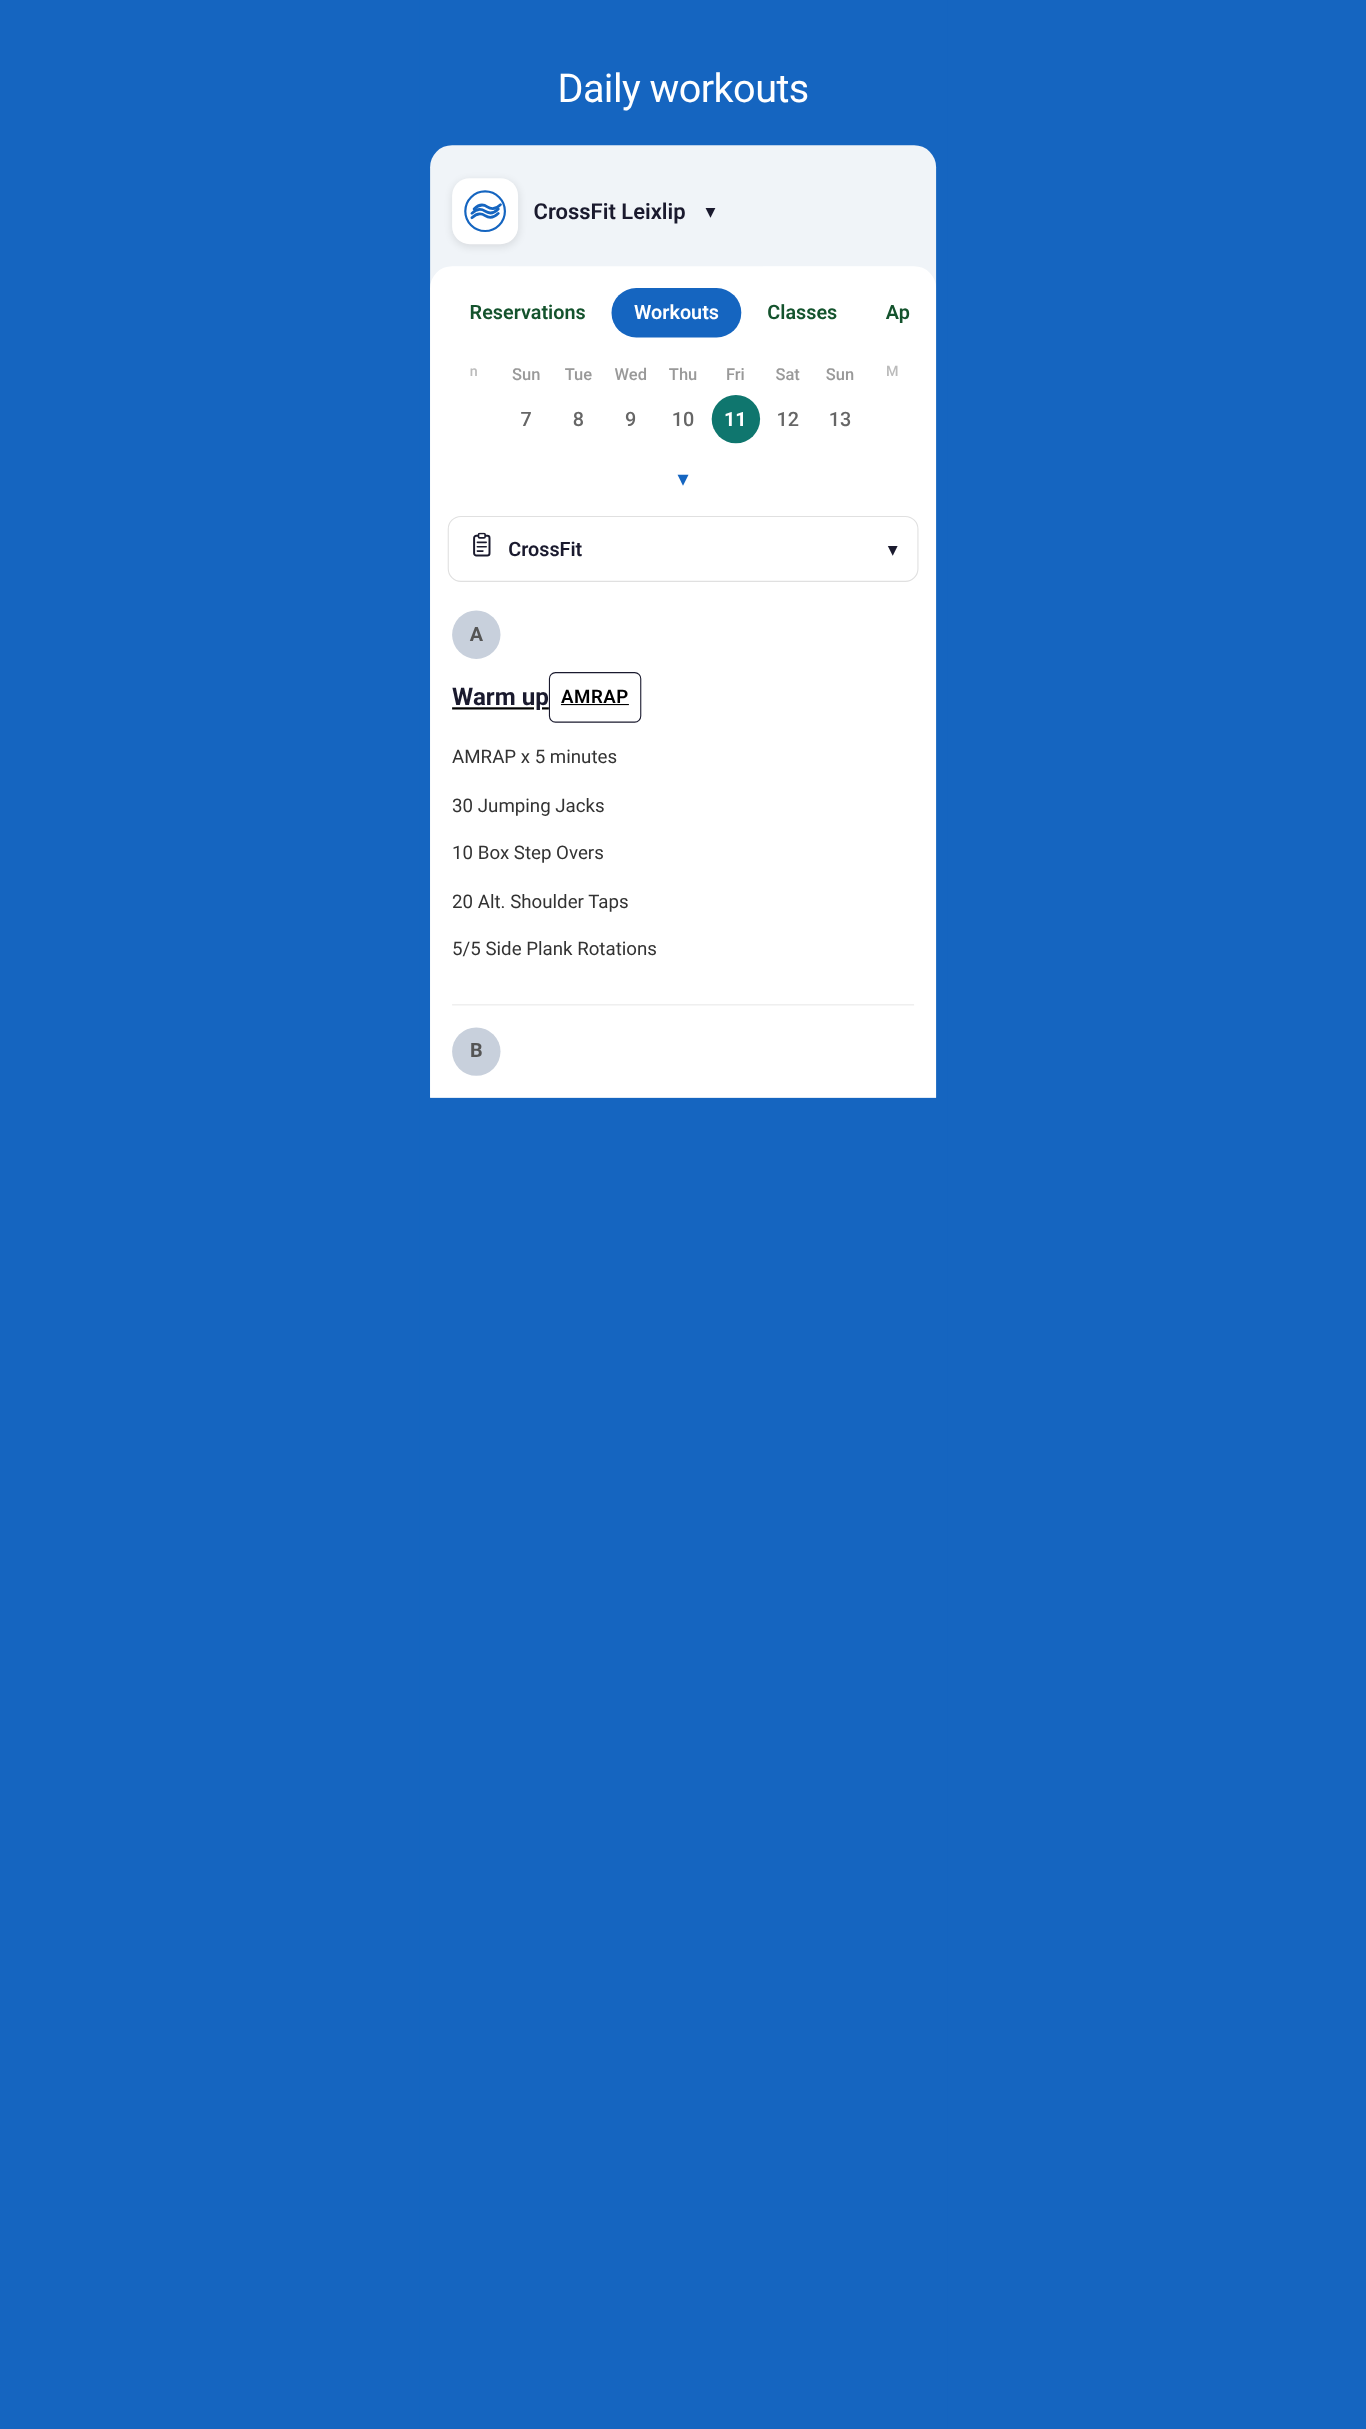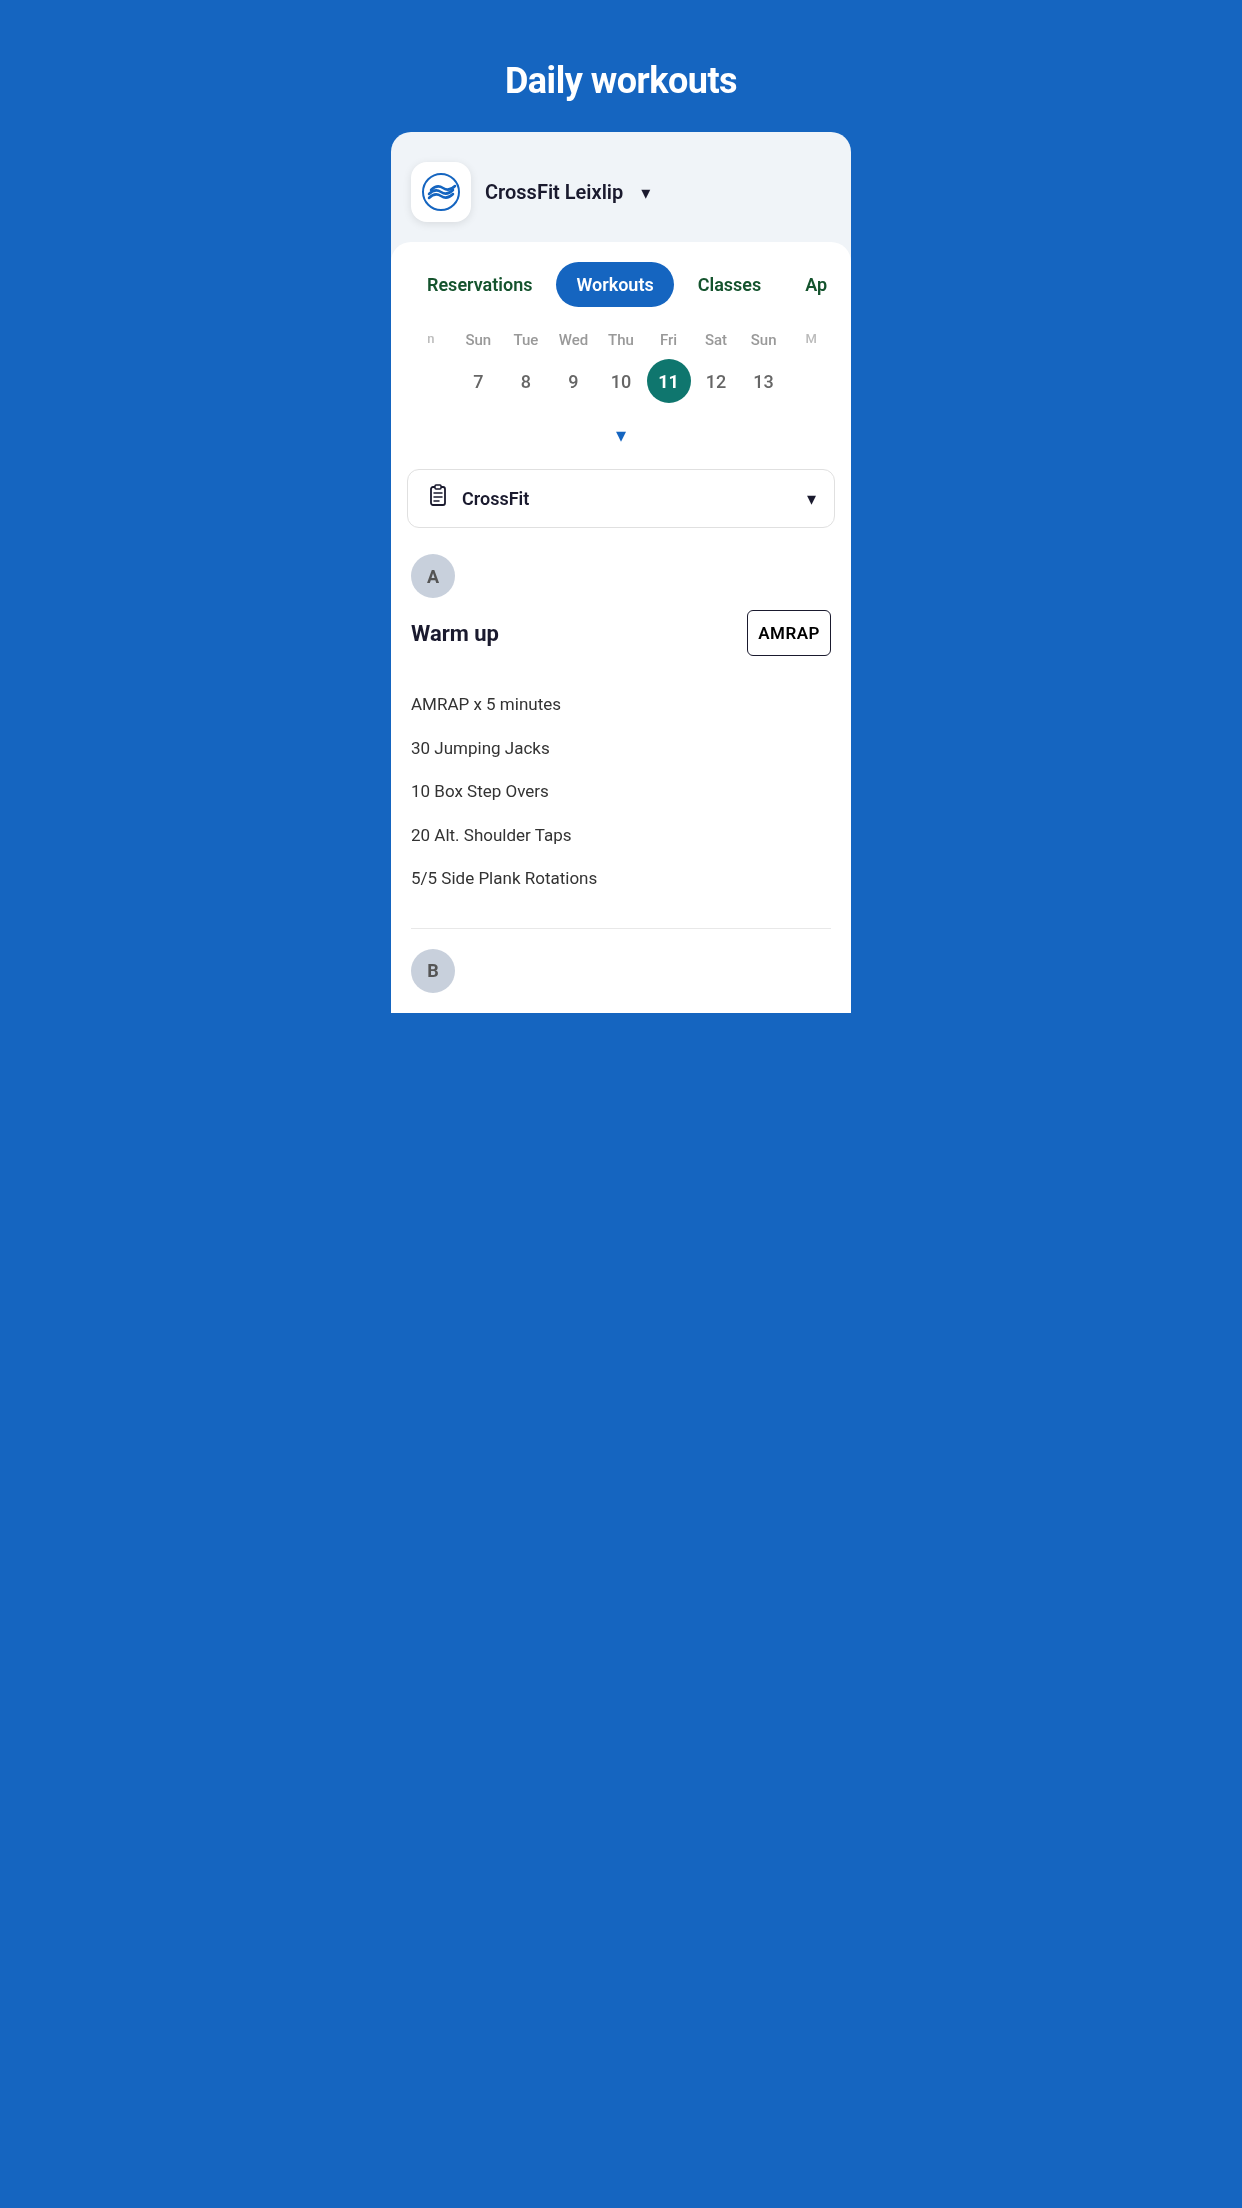--- a/index.html
+++ b/index.html
@@ -27,21 +27,21 @@
     }
 
     .page-header {
       padding: 60px 20px 30px;
       text-align: center;
     }
 
     .page-title {
       color: #ffffff;
       font-size: 36px;
-      font-weight: 700;
+      font-weight: 400;
       letter-spacing: -0.5px;
     }
 
     .card-container {
       background-color: #f0f4f8;
       border-radius: 20px 20px 0 0;
       margin: 0 10px;
       padding: 20px 0 0 0;
       overflow: hidden;
     }
@@ -213,22 +213,23 @@
       justify-content: center;
       font-size: 18px;
       font-weight: 700;
       color: #555;
       margin-bottom: 12px;
     }
 
     .section-header {
       display: flex;
       align-items: center;
-      justify-content: space-between;
-      margin-bottom: 36px;
+      justify-content: flex-start;
+      margin-bottom: 20px;
+      text-decoration: underline;
     }
 
     .section-title {
       font-size: 22px;
       font-weight: 700;
       color: #1a1a2e;
     }
 
     .section-badge {
       border: 1.5px solid #1a1a2e;

